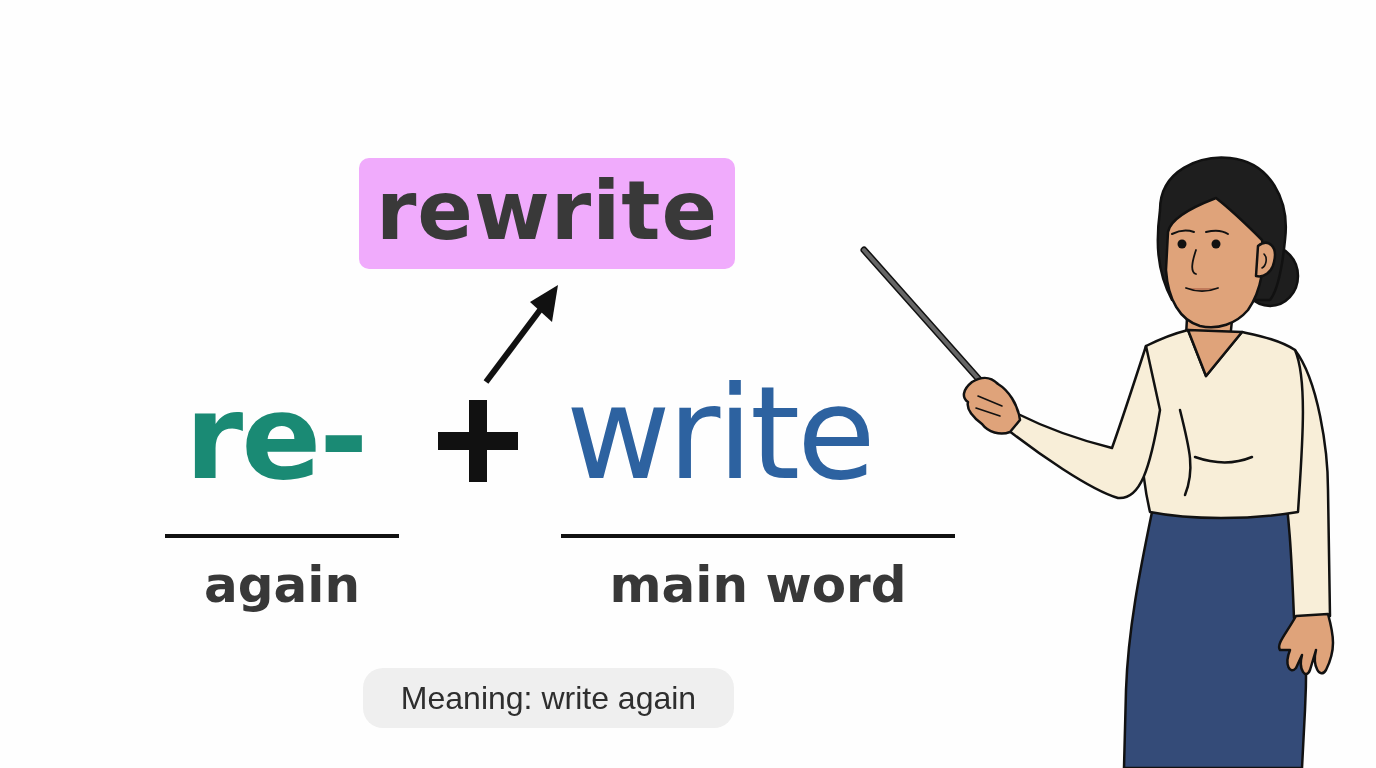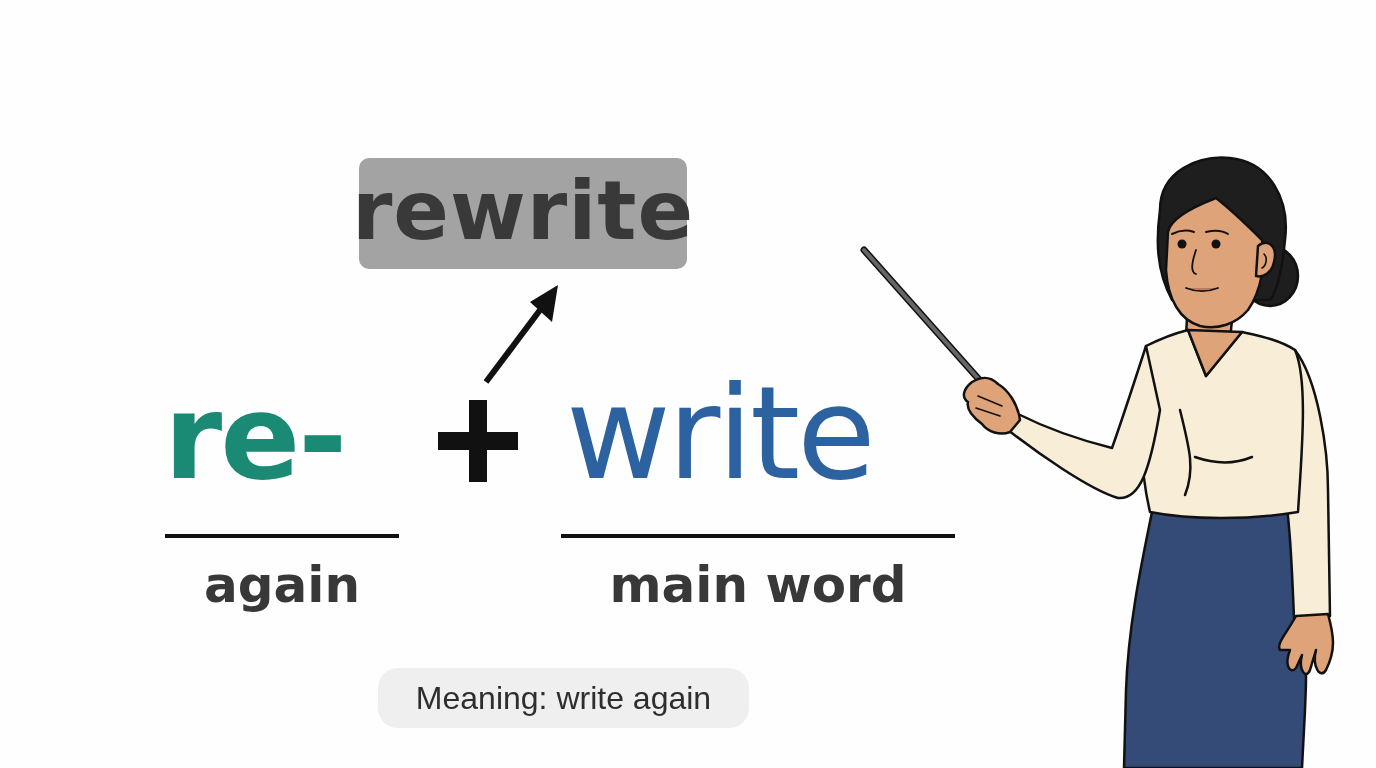--- a/index.html
+++ b/index.html
@@ -14,23 +14,23 @@
     .stage {
       position: relative;
       width: 1376px;
       height: 768px;
       background: #fefefe;
     }
     .result-box {
       position: absolute;
       left: 359px;
       top: 158px;
-      width: 328px;
+      width: 376px;
       height: 111px;
-      background: #a3a3a3;
+      background: #f0abfc;
       border-radius: 10px;
       display: flex;
       align-items: center;
       justify-content: center;
     }
     .result-word {
       font-family: "DejaVu Sans", sans-serif;
       font-weight: bold;
       font-size: 82px;
       color: #393939;
@@ -40,21 +40,21 @@
     }
     .arrow {
       position: absolute;
       left: 478px;
       top: 280px;
       width: 90px;
       height: 110px;
     }
     .prefix {
       position: absolute;
-      left: 164px;
+      left: 185px;
       top: 378px;
       font-family: "DejaVu Sans", sans-serif;
       font-weight: bold;
       font-size: 118px;
       color: #1a8a74;
       line-height: 1;
       letter-spacing: -2px;
       text-align: center;
     }
     .plus {
@@ -88,21 +88,21 @@
       font-weight: bold;
       font-size: 50px;
       color: #383838;
       line-height: 1;
       text-align: center;
     }
     .label-prefix { left: 165px; width: 234px; top: 560px; }
     .label-root { left: 561px; width: 394px; top: 560px; }
     .meaning-box {
       position: absolute;
-      left: 378px;
+      left: 363px;
       top: 668px;
       width: 371px;
       height: 60px;
       background: #efefef;
       border-radius: 20px;
       display: flex;
       align-items: center;
       justify-content: center;
     }
     .meaning-text {

